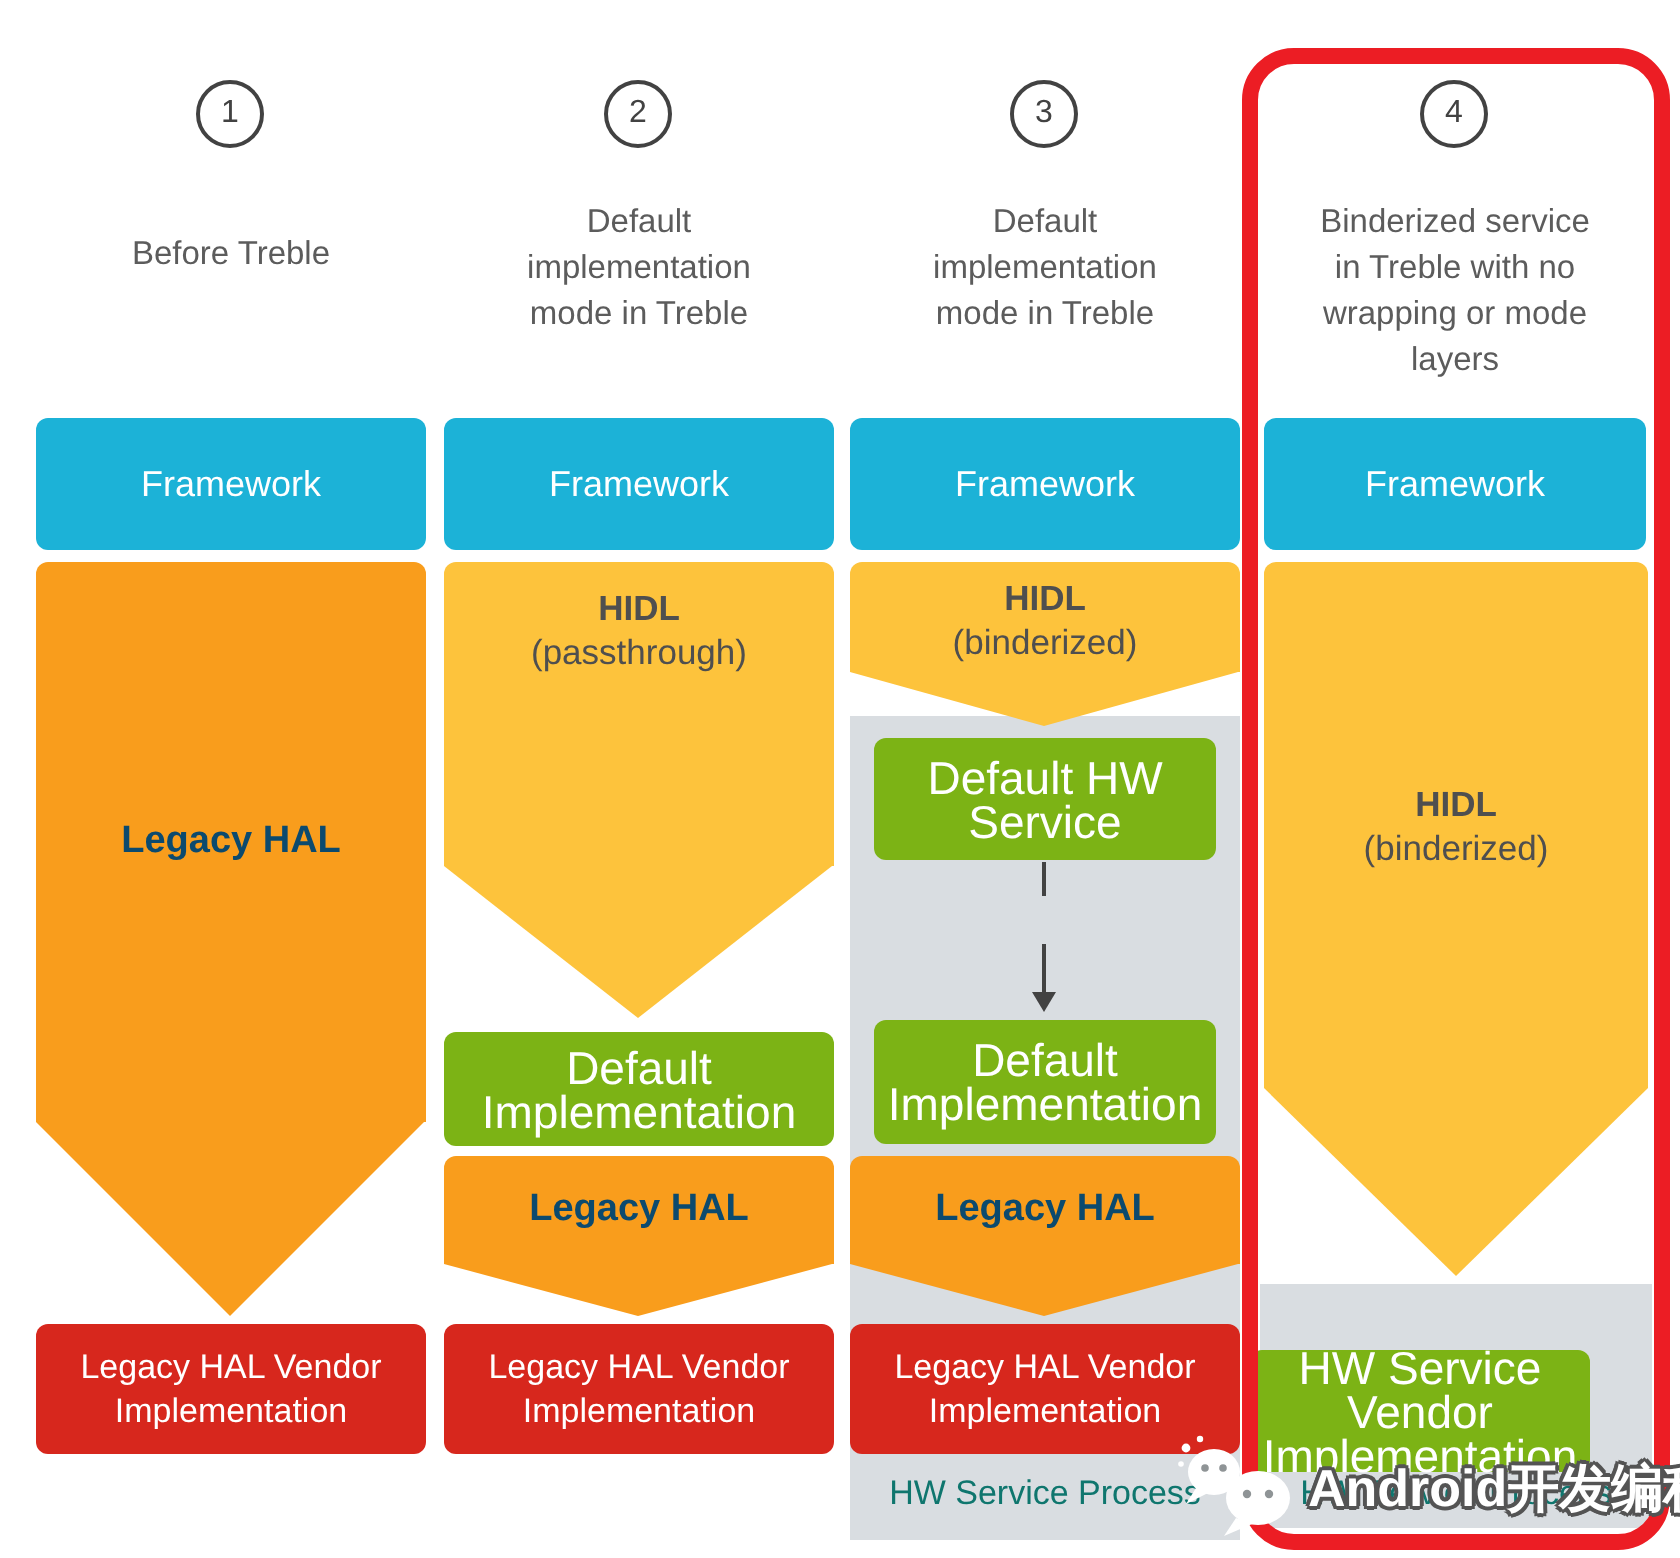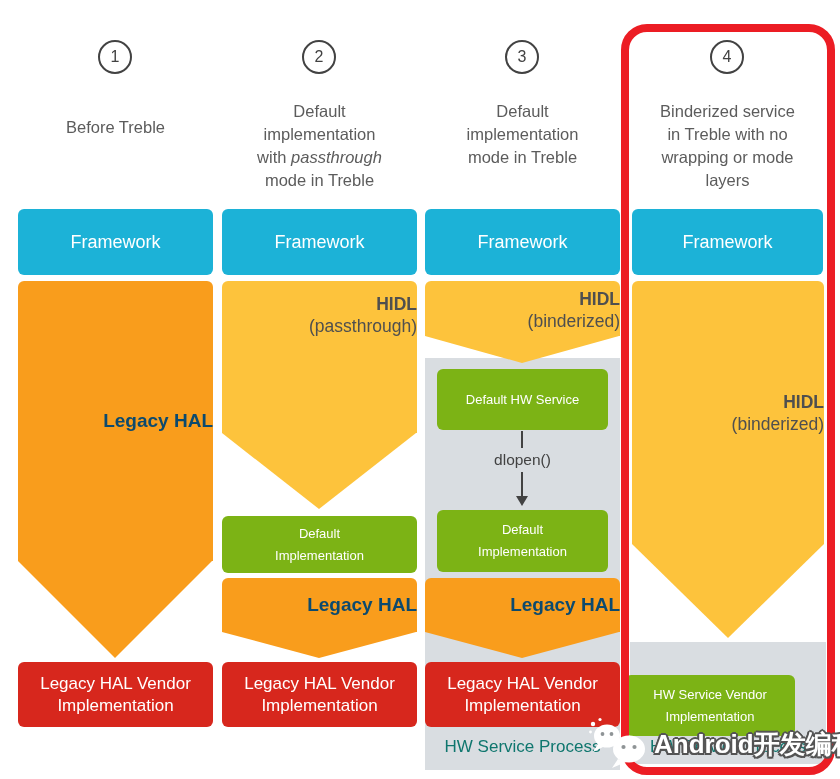--- a/index.html
+++ b/index.html
@@ -29,27 +29,27 @@
     background:var(--framework-blue,#1cb2d7); color:#ffffff; font-size:18px;
     display:flex; align-items:center; justify-content:center;
   }
 
   
   .box {
     position:absolute; border-radius:6px; display:flex; flex-direction:column;
     align-items:center; justify-content:center; text-align:center;
   }
   .red-box   { background:var(--red-box,#d7271d);  color:#ffffff; font-size:17px; line-height:22px; }
-  .green-box { background:var(--green,#7cb315);    color:#ffffff; font-size:13px; line-height:22px; }
+  .green-box { background:var(--green,#7cb315);    color:#ffffff; font-size:23px; line-height:22px; }
 
   
   .arrow { position:absolute; }
   .arrow .rect {
     width:100%; box-sizing:border-box; border-radius:6px 6px 0 0;
-    display:flex; flex-direction:column; align-items:flex-end; justify-content:center; text-align:center;
+    display:flex; flex-direction:column; align-items:center; justify-content:center; text-align:center;
   }
   .arrow .tip { width:0; height:0; }
   .orange-bg { background:var(--orange,#f99d1c); }
   .yellow-bg { background:var(--yellow,#fdc33c); }
   .tip-orange-big   { border-left:97.5px solid transparent; border-right:97.5px solid transparent; border-top:97px solid var(--orange,#f99d1c); }
   .tip-orange-small { border-left:97.5px solid transparent; border-right:97.5px solid transparent; border-top:26px solid var(--orange,#f99d1c); }
   .tip-yellow-c2 { border-left:97.5px solid transparent; border-right:97.5px solid transparent; border-top:76px solid var(--yellow,#fdc33c); }
   .tip-yellow-c3 { border-left:97.5px solid transparent; border-right:97.5px solid transparent; border-top:27px solid var(--yellow,#fdc33c); }
   .tip-yellow-c4 { border-left:96px solid transparent;  border-right:96px solid transparent;  border-top:94px solid var(--yellow,#fdc33c); }
 
@@ -114,21 +114,20 @@
     <span>Legacy HAL Vendor</span>
     <span>Implementation</span>
   </div>
 
   <div class="circle" style="left:302px;">
     <span>2</span>
   </div>
   <div class="desc" style="left:222px; top:100px; width:195px;">
     <div>Default</div>
     <div>implementation</div>
-    <div><span>with </span><em>passthrough</em></div>
     <div>mode in Treble</div>
   </div>
   <div class="fw layer2" style="left:222px; width:195px;">
     <span>Framework</span>
   </div>
   <div class="arrow layer2" style="left:222px; top:281px; width:195px;">
     <div class="rect yellow-bg" style="height:152px; justify-content:flex-start; padding-top:12px;">
       <span class="hidl-line1">HIDL</span>
       <span class="hidl-line2">(passthrough)</span>
     </div>
@@ -169,23 +168,20 @@
       <span class="hidl-line2">(binderized)</span>
     </div>
     <div class="tip tip-yellow-c3"></div>
   </div>
 
   <div class="box green-box layer2" style="left:437px; top:369px; width:171px; height:61px;">
     <span>Default HW Service</span>
   </div>
 
   <div class="stem" style="left:521px; top:431px; height:17px;"></div>
-  <div class="dlopen-text" style="left:425px; top:451px; width:195px;">
-    <span>dlopen()</span>
-  </div>
   <div class="stem" style="left:521px; top:472px; height:24px;"></div>
   <div class="arrowhead" style="left:516px; top:496px;"></div>
 
   <div class="box green-box layer2" style="left:437px; top:510px; width:171px; height:62px;">
     <span>Default</span>
     <span>Implementation</span>
   </div>
   <div class="arrow layer2" style="left:425px; top:578px; width:195px;">
     <div class="rect orange-bg" style="height:54px;">
       <span class="hal-label">Legacy HAL</span>

